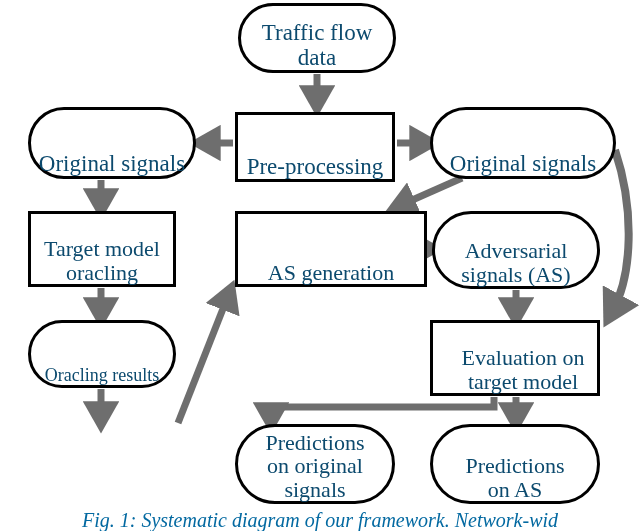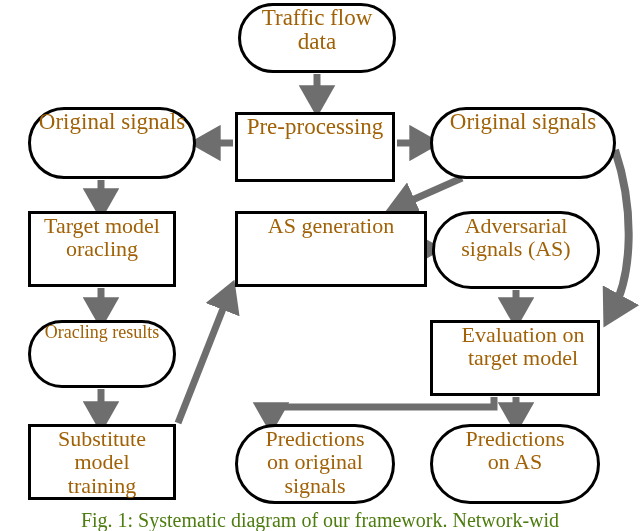--- a/index.html
+++ b/index.html
@@ -12,24 +12,24 @@
   #stage{position:relative;width:640px;height:531px;}
 
   svg#wires{position:absolute;left:0;top:0;width:640px;height:531px;}
 
   .node{
     position:absolute;
     background:#ffffff;
     border:3px solid #000000;
     box-sizing:border-box;
     display:flex;
-    align-items:flex-start;
+    align-items:flex-end;
     justify-content:center;
     text-align:center;
-    color:#a16207;
+    color:#0c4a6e;
     line-height:1.06;
     z-index:3;
   }
   .node.rect{border-radius:0;}
   .node.stadium{border-radius:999px;}
   .node .lbl{display:block;padding:0 4px;}
 
   
   #n-traffic      {left:238px;  top:3px;   width:158px; height:70px;  font-size:23px;}
   #n-preproc      {left:235px;  top:112px; width:160px; height:70px;  font-size:23px;}
@@ -39,23 +39,24 @@
   #n-asgen        {left:235px;  top:211px; width:192px; height:76px;  font-size:22px;}
   #n-adv          {left:432px;  top:211px; width:168px; height:78px;  font-size:22px;}
   #n-oracling     {left:28px;   top:320px; width:148px; height:68px;  font-size:18px;}
   #n-eval         {left:430px;  top:320px; width:170px; height:76px;  font-size:22px;padding-left:16px;}
   #n-subst        {left:28px;   top:424px; width:148px; height:76px;  font-size:22px;}
   #n-pred-orig    {left:235px;  top:424px; width:160px; height:80px;  font-size:22px;}
   #n-pred-as      {left:430px;  top:424px; width:170px; height:80px;  font-size:22px;}
 
   #caption{
     position:absolute;left:0;top:509px;width:640px;
-    text-align:center;font-size:20px;color:#4d7c0f;
+    text-align:center;font-size:20px;color:#0369a1;
     white-space:nowrap;overflow:hidden;
     z-index:2;
+    font-style:italic;
   }
 </style>
 </head>
 <body>
 
 <div id="stage">
 
   <svg id="wires" viewBox="0 0 640 531" xmlns="http://www.w3.org/2000/svg">
     <defs>
       <marker id="ah" markerWidth="5.2" markerHeight="5.2" refX="2.1" refY="2.6" orient="auto" markerUnits="strokeWidth">
@@ -119,23 +120,20 @@
   </div>
 
   <div class="node stadium" id="n-oracling">
     <span class="lbl">Oracling results</span>
   </div>
 
   <div class="node rect" id="n-eval">
     <span class="lbl">Evaluation on<br>target model</span>
   </div>
 
-  <div class="node rect" id="n-subst">
-    <span class="lbl">Substitute model<br>training</span>
-  </div>
 
   <div class="node stadium" id="n-pred-orig">
     <span class="lbl">Predictions<br>on original<br>signals</span>
   </div>
 
   <div class="node stadium" id="n-pred-as">
     <span class="lbl">Predictions<br>on AS</span>
   </div>
 
   <div id="caption">Fig. 1: Systematic diagram of our framework. Network-wid</div>

